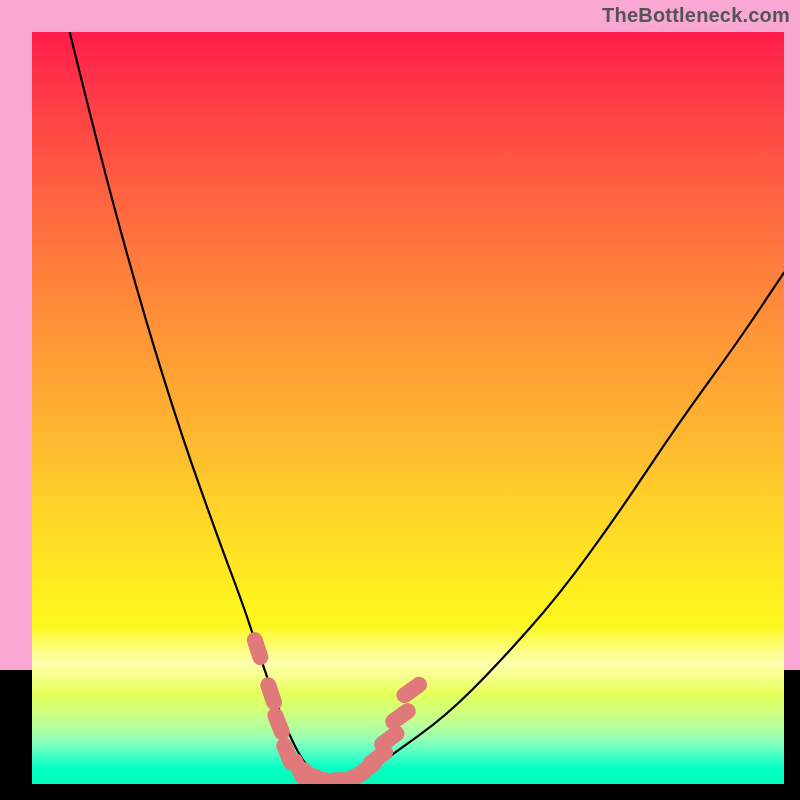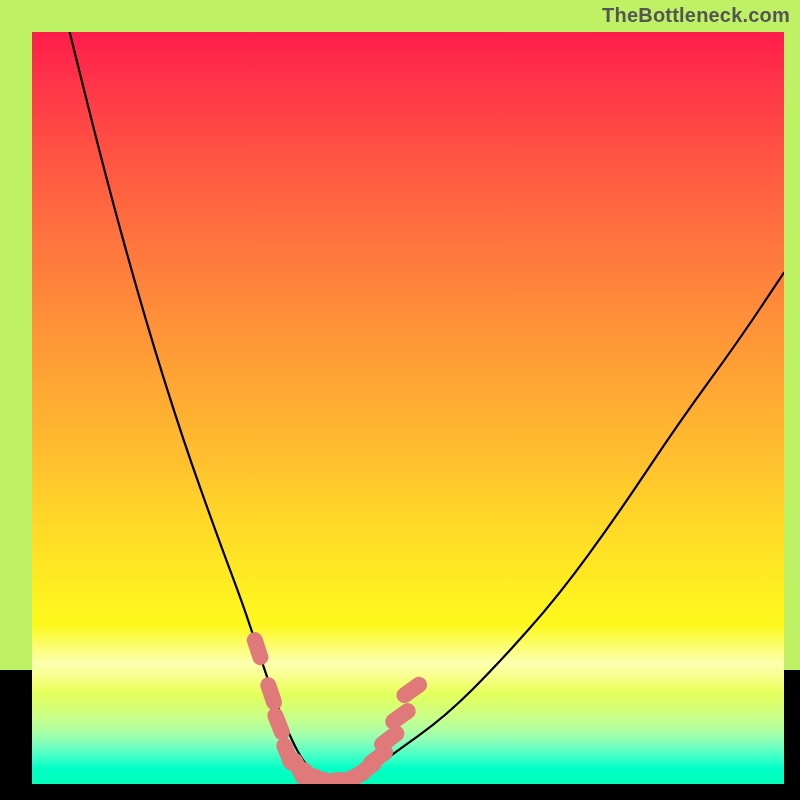--- a/index.html
+++ b/index.html
@@ -8,21 +8,21 @@
     width: 800px;
     height: 800px;
     overflow: hidden;
     background: #000;
     font-family: Arial, Helvetica, sans-serif;
   }
   .frame {
     position: relative;
     width: 800px;
     height: 670px;
-    background: #bef264;
+    background: #f9a8d4;
   }
   .watermark {
     position: absolute;
     top: 4px;
     right: 10px;
     font-size: 20px;
     font-weight: bold;
     color: #555;
     letter-spacing: 0.2px;
     user-select: none;

